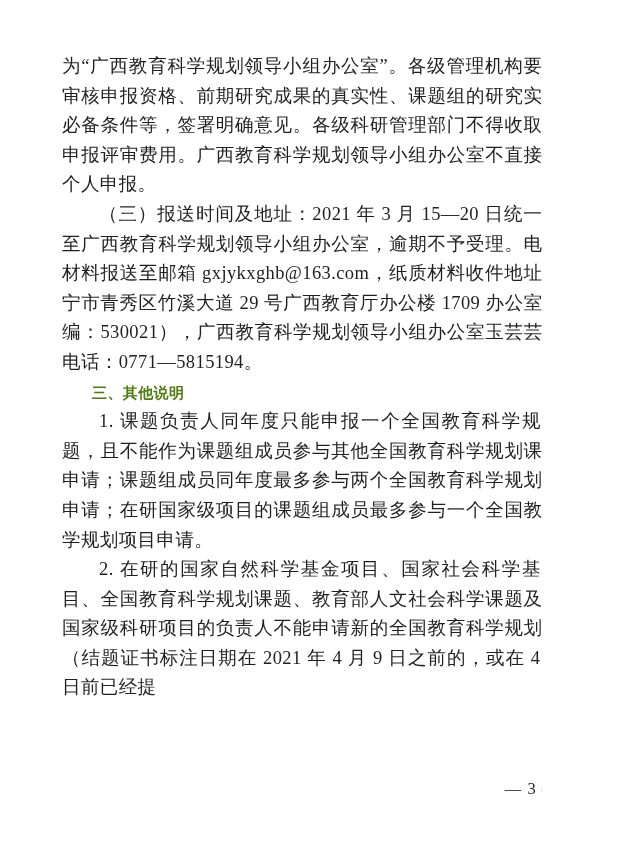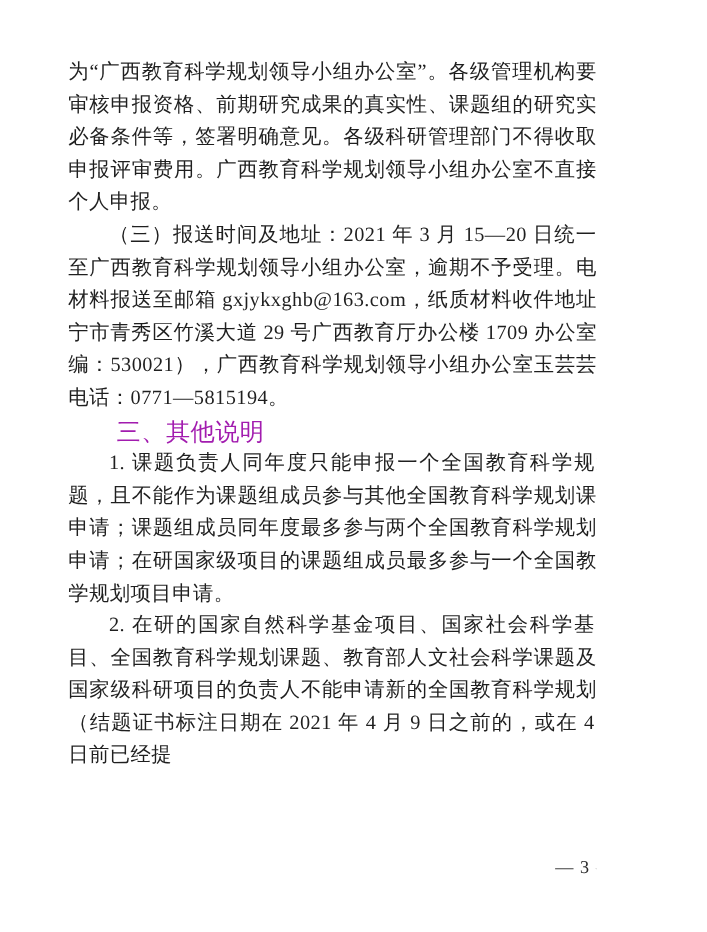--- a/index.html
+++ b/index.html
@@ -34,26 +34,26 @@
     margin: 0;
     padding: 0;
     text-indent: 2em;
   }
   .para.flush {
     text-indent: 0;
   }
   .heading {
     margin: 0;
     padding: 0;
-    font-size: 22px;
+    font-size: 15px;
     line-height: 29.6px;
     text-indent: 2em;
-    font-weight: normal;
+    font-weight: bold;
     font-family: "Liberation Sans", "DejaVu Sans", sans-serif;
-    color: #a21caf;
+    color: #4d7c0f;
   }
   .page-number {
     position: absolute;
     top: 779px;
     left: 491px;
     width: 82px;
     text-align: center;
     font-size: 16.5px;
     letter-spacing: 1px;
     color: #2a2a2a;

